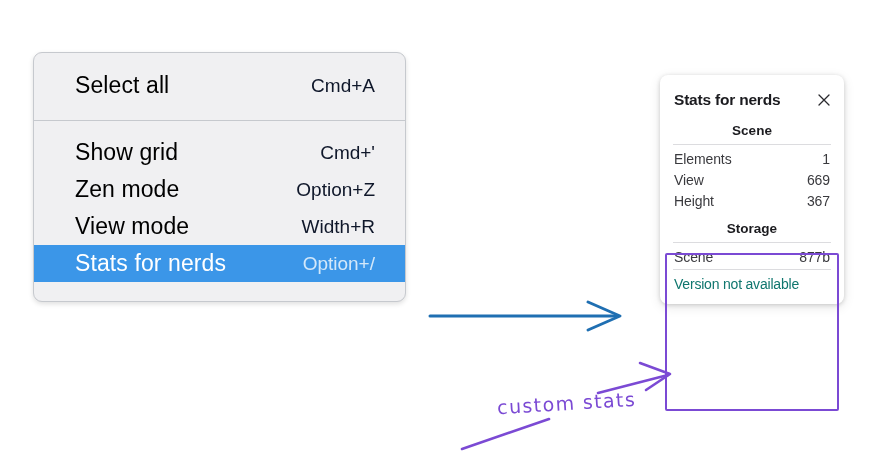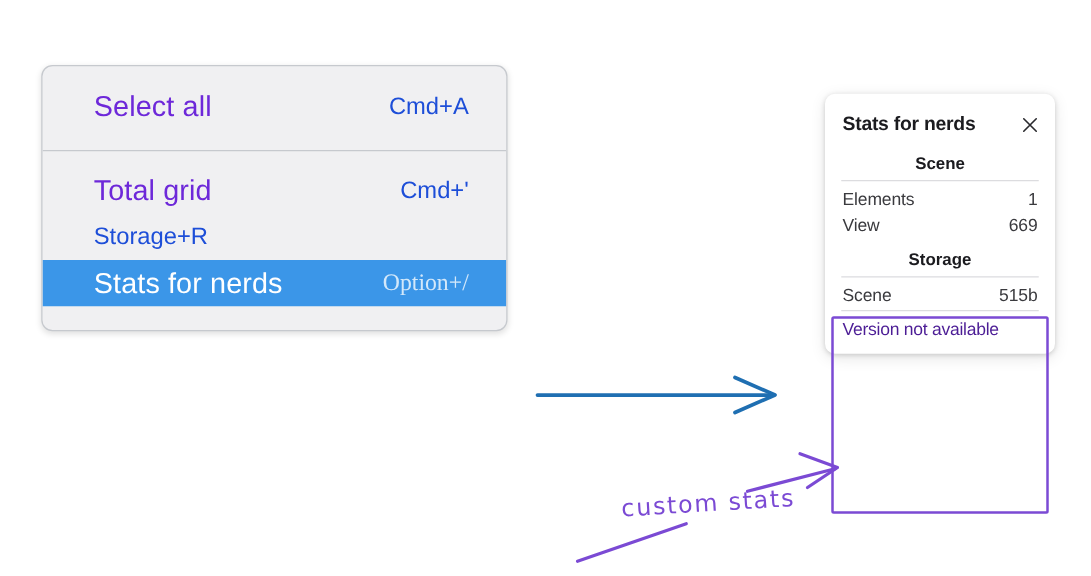--- a/index.html
+++ b/index.html
@@ -41,34 +41,34 @@
   .menu-item {
     display: flex;
     align-items: center;
     justify-content: space-between;
     padding: 4px 30px 4px 41px;
     height: 37px;
     box-sizing: border-box;
   }
   .menu-item .label {
     font-size: 23px;
-    color: #6d28d9;
+    color: #000000;
     letter-spacing: 0.1px;
     white-space: nowrap;
   }
   .menu-item .shortcut {
     font-size: 19px;
-    color: #1d4ed8;
+    color: #0f172a;
     white-space: nowrap;
   }
   .menu-item.selected {
     background: #3b96e8;
   }
   .menu-item.selected .label { color: #ffffff; }
-  .menu-item.selected .shortcut { color: #d3e8fa; font-family: Liberation Serif, serif; }
+  .menu-item.selected .shortcut { color: #d3e8fa; }
   .menu-footer {
     height: 19px;
   }
 
   
   #stats-panel {
     position: absolute;
     left: 660px;
     top: 75px;
     width: 184px;
@@ -117,21 +117,21 @@
     align-items: center;
     padding: 2.5px 14px 2.5px 14px;
     font-size: 14px;
     color: #3a3a3e;
     gap: 33px;
   }
   .stat-row .k { letter-spacing: -0.1px; }
   .stat-row .v { letter-spacing: -0.1px; }
   .version-text {
     font-size: 14px;
-    color: #4c1d95;
+    color: #0f766e;
     padding: 3px 14px 1px 14px;
     letter-spacing: -0.2px;
   }
 
   
   #custom-stats-box {
     position: absolute;
     left: 665px;
     top: 253px;
     width: 174px;
@@ -168,25 +168,30 @@
 
   <div class="menu-group group-top">
     <div class="menu-item">
       <span class="label">Select all</span>
       <span class="shortcut">Cmd+A</span>
     </div>
   </div>
 
   <div class="menu-group group-bottom">
     <div class="menu-item">
-      <span class="label">Total grid</span>
+      <span class="label">Show grid</span>
       <span class="shortcut">Cmd+'</span>
     </div>
     <div class="menu-item">
-      <span class="shortcut">Storage+R</span>
+      <span class="label">Zen mode</span>
+      <span class="shortcut">Option+Z</span>
+    </div>
+    <div class="menu-item">
+      <span class="label">View mode</span>
+      <span class="shortcut">Width+R</span>
     </div>
     <div class="menu-item selected">
       <span class="label">Stats for nerds</span>
       <span class="shortcut">Option+/</span>
     </div>
     <div class="menu-footer"></div>
   </div>
 
 </div>
 
@@ -204,26 +209,30 @@
   <div class="section-title">Scene</div>
   <div class="section-rule"></div>
   <div class="stat-row">
     <span class="k">Elements</span>
     <span class="v">1</span>
   </div>
   <div class="stat-row">
     <span class="k">View</span>
     <span class="v">669</span>
   </div>
+  <div class="stat-row">
+    <span class="k">Height</span>
+    <span class="v">367</span>
+  </div>
 
   <div class="section-title">Storage</div>
   <div class="section-rule"></div>
   <div class="stat-row">
     <span class="k">Scene</span>
-    <span class="v">515b</span>
+    <span class="v">877b</span>
   </div>
 
   <div class="section-rule"></div>
   <div class="version-text">Version not available</div>
 
 </div>
 
 <div id="custom-stats-box"></div>
 
 <svg id="annotations">

